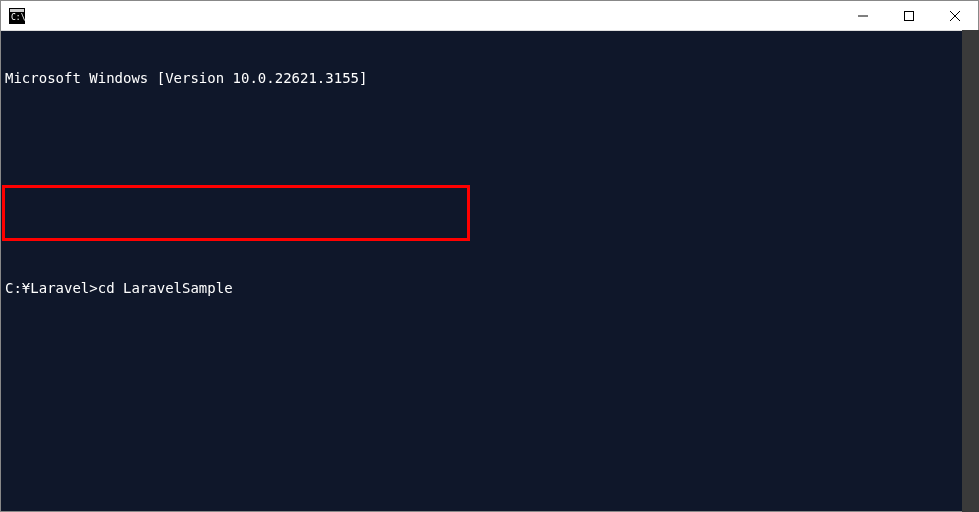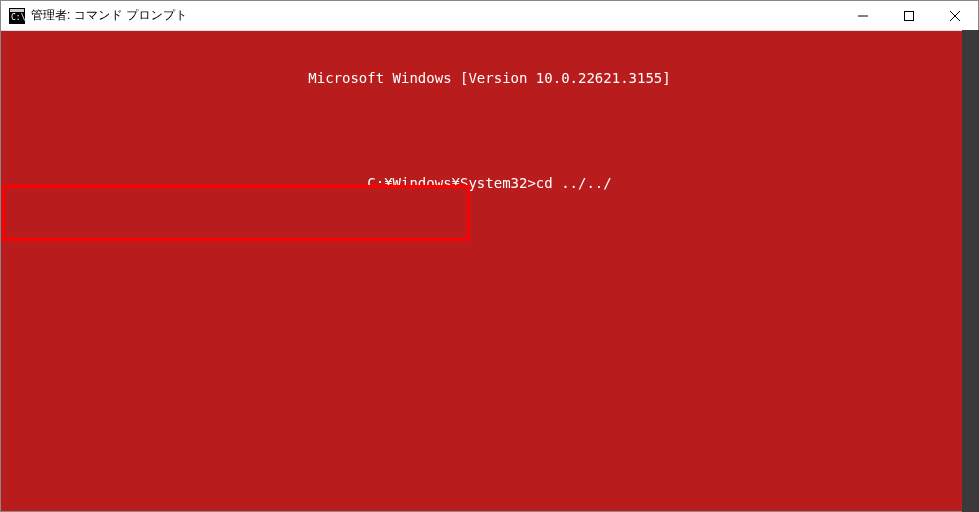--- a/index.html
+++ b/index.html
@@ -49,30 +49,29 @@
     width: 46px;
     height: 100%;
     display: flex;
     align-items: center;
     justify-content: center;
     color: #000;
   }
   .tb-btn svg { stroke: #000; fill: none; stroke-width: 1; }
   .terminal {
     flex: 1;
-    background: #b91c1c;
+    background: #0f172a;
     color: #fff;
     font-family: "Consolas", "MS Gothic", monospace;
     font-size: 14px;
     line-height: 1.25;
     padding: 4px 4px;
     position: relative;
     overflow: hidden;
     white-space: pre;
-    text-align: center;
   }
   .term-line { white-space: pre; }
   .highlight-box {
     position: absolute;
     border: 3px solid #ff0000;
     pointer-events: none;
   }
   .scrollbar {
     position: absolute;
     right: 0;
@@ -95,21 +94,20 @@
 
 <div class="window">
   <div class="titlebar">
     <span class="titlebar-icon">
       <svg width="16" height="16" viewBox="0 0 16 16">
         <rect x="0" y="0" width="16" height="16" fill="#000"></rect>
         <rect x="1" y="1" width="14" height="3" fill="#ccc"></rect>
         <text x="2" y="12" font-size="8" fill="#fff" font-family="monospace">C:\</text>
       </svg>
     </span>
-    <span class="titlebar-text">管理者: コマンド プロンプト</span>
     <span class="titlebar-spacer"></span>
     <div class="titlebar-buttons">
       <div class="tb-btn">
         <svg width="10" height="10" viewBox="0 0 10 10">
             <line x1="0" y1="5" x2="10" y2="5"></line>
           </svg>
       </div>
       <div class="tb-btn">
         <svg width="10" height="10" viewBox="0 0 10 10">
             <rect x="0.5" y="0.5" width="9" height="9"></rect>
@@ -120,23 +118,23 @@
             <line x1="0" y1="0" x2="10" y2="10"></line>
             <line x1="10" y1="0" x2="0" y2="10"></line>
           </svg>
       </div>
     </div>
   </div>
 
   <div class="terminal">
     <div class="term-line">Microsoft Windows [Version 10.0.22621.3155]</div>
     <div class="term-line">&nbsp;</div>
-    <div class="term-line">C:¥Windows¥System32&gt;cd ../../</div>
     <div class="term-line">&nbsp;</div>
     <div class="term-line">&nbsp;</div>
+    <div class="term-line">C:¥Laravel&gt;cd LaravelSample</div>
     <div class="term-line">&nbsp;</div>
     
     
     
     
     
 
     <div class="highlight-box" style="top:154px;left:1px;width:468px;height:56px;"></div>
   </div>
 

